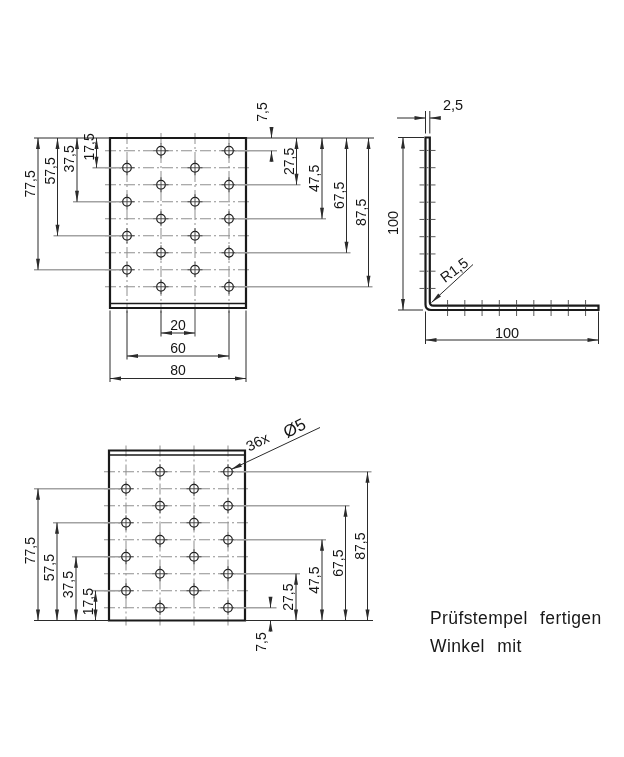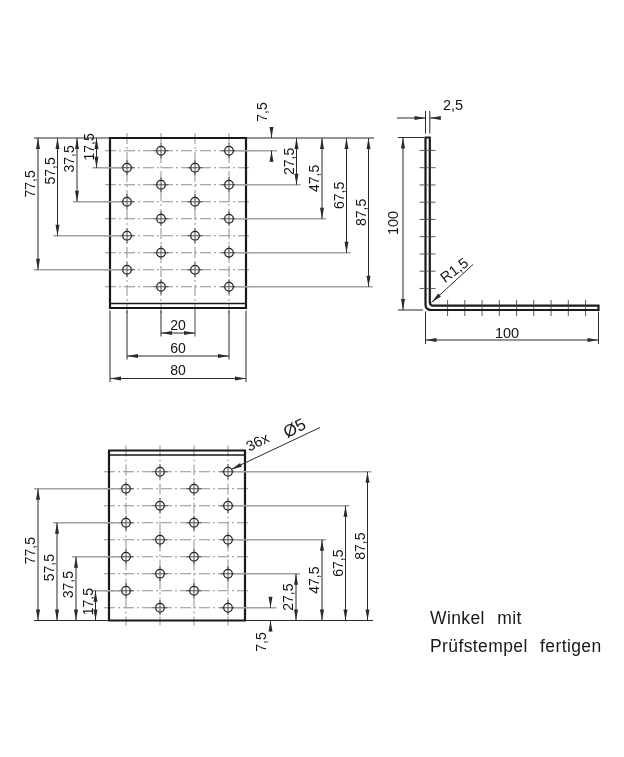--- a/index.html
+++ b/index.html
@@ -327,15 +327,15 @@
     </g>
     <g>
       <line x1="231" y1="469.5" x2="320" y2="427.5" stroke="#2b2b2b" stroke-width="1"></line>
       <polygon points="231,469.5 240.12414913392175,463.038583546779 241.81462218088453,466.6638146949256" fill="#2b2b2b"></polygon>
       <text x="258" y="443" font-size="14.5" text-anchor="middle" dominant-baseline="middle" transform="rotate(-27 258 443)">36x</text>
       <text x="295" y="429" font-size="17" text-anchor="middle" dominant-baseline="middle" transform="rotate(-27 295 429)">Ø5</text>
     </g>
   </svg>
 
 <div class="note">
+  <div>Prüfstempel fertigen</div>
   <div>Winkel mit</div>
-  <div>Prüfstempel fertigen</div>
 </div>
 
 </body></html>

